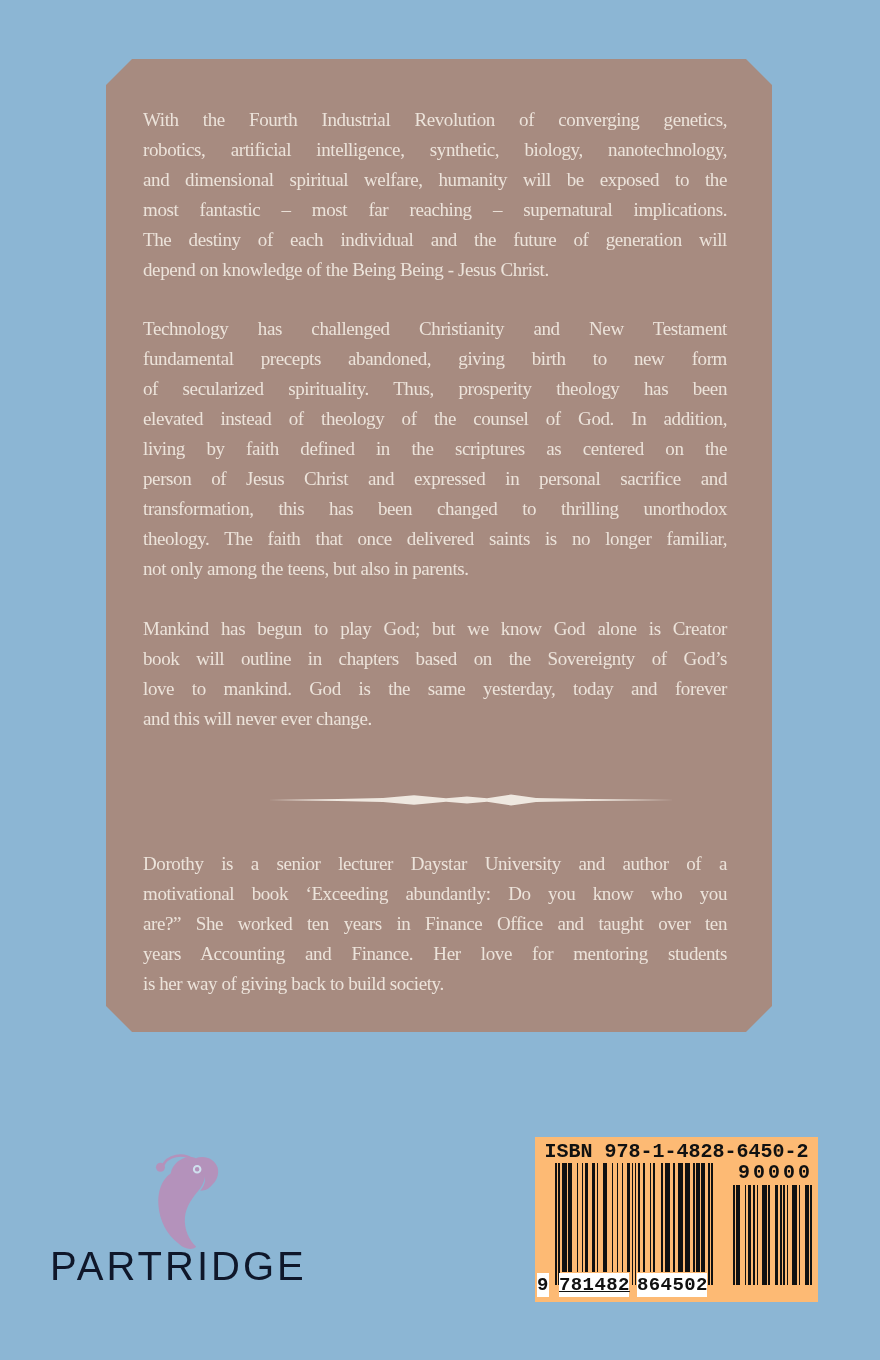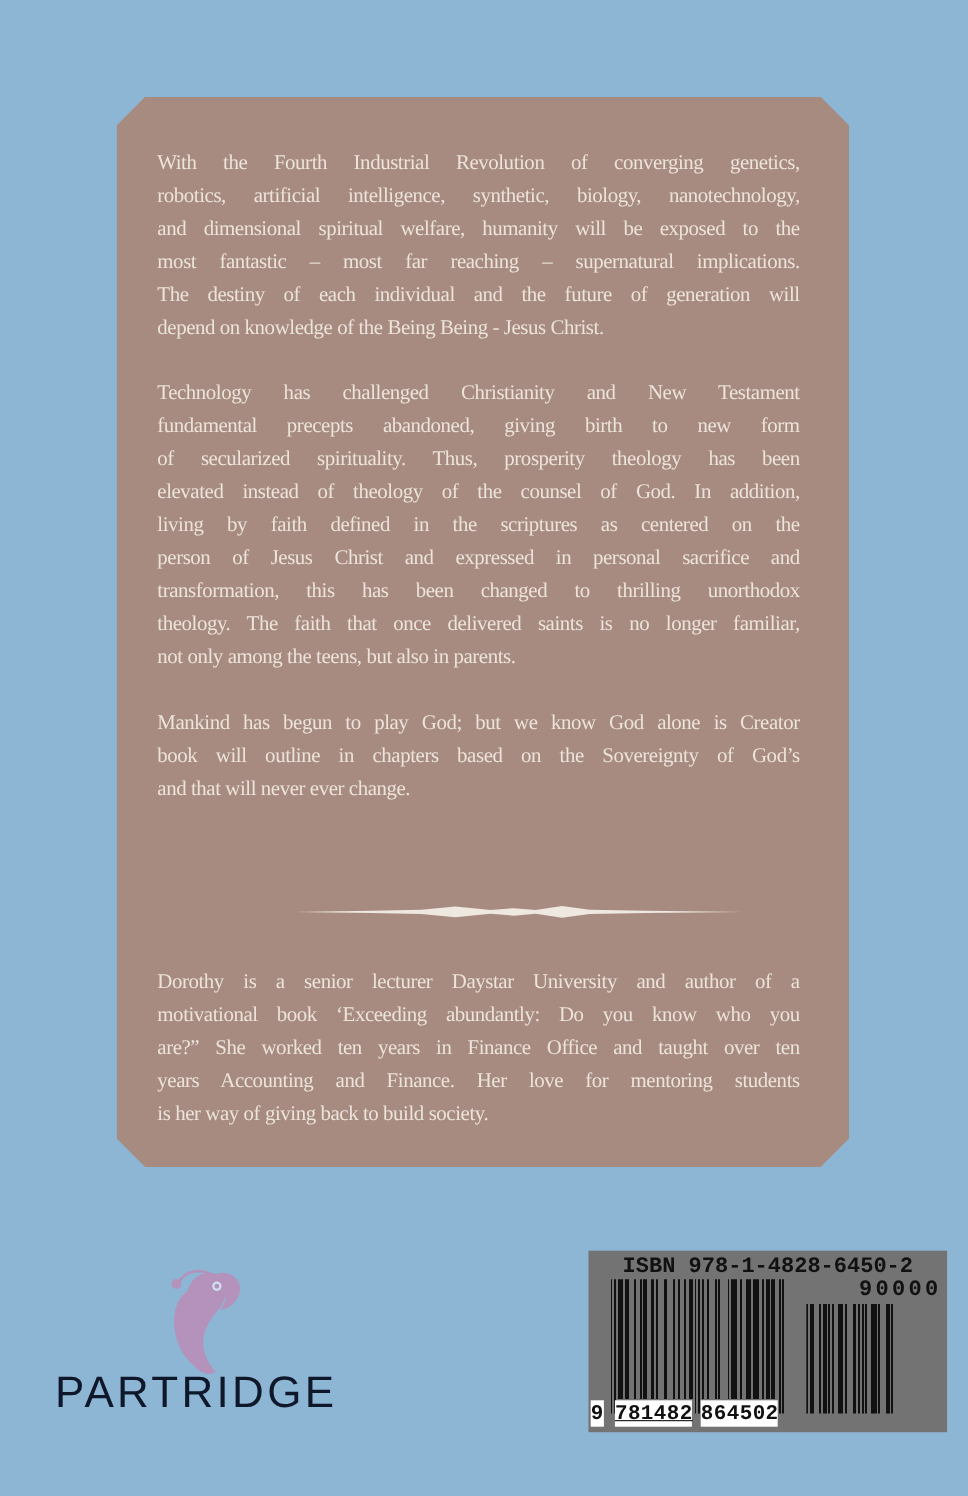--- a/index.html
+++ b/index.html
@@ -7,21 +7,21 @@
   .page {
     position: relative;
     width: 880px;
     height: 1360px;
     background: #8cb6d4;
     overflow: hidden;
     font-family: "Liberation Serif", serif;
   }
   .panel {
     position: absolute;
-    left: 106px; top: 88px;
+    left: 106px; top: 59px;
     width: 666px; height: 973px;
     background: #a78b80;
     clip-path: polygon(26px 0, calc(100% - 26px) 0, 100% 26px, 100% calc(100% - 26px),
                        calc(100% - 26px) 100%, 26px 100%, 0 calc(100% - 26px), 0 26px);
   }
   .textcol {
     position: absolute;
     left: 37px; top: 0;
     width: 584px; height: 100%;
     color: #ece3da;
@@ -51,22 +51,22 @@
     font-size: 40px;
     letter-spacing: 3px;
     color: #0f172a;
     font-family: Liberation Sans, sans-serif;
     white-space: nowrap;
   }
   
   .barcode-box {
     position: absolute;
     left: 535px; top: 1137px;
-    width: 326px; height: 165px;
-    background: #737373;
+    width: 283px; height: 165px;
+    background: #fdba74;
     font-family: "Liberation Mono", monospace;
     color: #111111;
   }
   .isbn-label {
     position: absolute; left: 0; top: 3px; width: 100%;
     text-align: center;
     font-size: 20px; font-weight: 700;
     white-space: nowrap;
   }
   .addon-label {
@@ -109,21 +109,22 @@
           <div class="line">elevated instead of theology of the counsel of God. In addition,</div>
           <div class="line">living by faith defined in the scriptures as centered on the</div>
           <div class="line">person of Jesus Christ and expressed in personal sacrifice and</div>
           <div class="line">transformation, this has been changed to thrilling unorthodox</div>
           <div class="line">theology. The faith that once delivered saints is no longer familiar,</div>
           <div class="line last">not only among the teens, but also in parents.</div>
         </div>
       <div class="para para-3">
           <div class="line">Mankind has begun to play God; but we know God alone is Creator</div>
           <div class="line">book will outline in chapters based on the Sovereignty of God’s</div>
-          <div class="line last">and that will never ever change.</div>
+          <div class="line">love to mankind. God is the same yesterday, today and forever</div>
+          <div class="line last">and this will never ever change.</div>
         </div>
 
       <svg class="divider" viewBox="0 0 407 16" xmlns="http://www.w3.org/2000/svg">
         <polygon fill="#efe8e0" points="
           0,8 70,6.9 115,6.1 146,3.2 178,6.3 199,4.6 219,6.3 243,2.6 268,6.1 320,7 407,8
           320,9 268,9.9 243,13.4 219,9.7 199,11.4 178,9.7 146,12.8 115,9.9 70,9.1"></polygon>
       </svg>
 
       <div class="para para-bio">
           <div class="line">Dorothy is a senior lecturer Daystar University and author of a</div>

